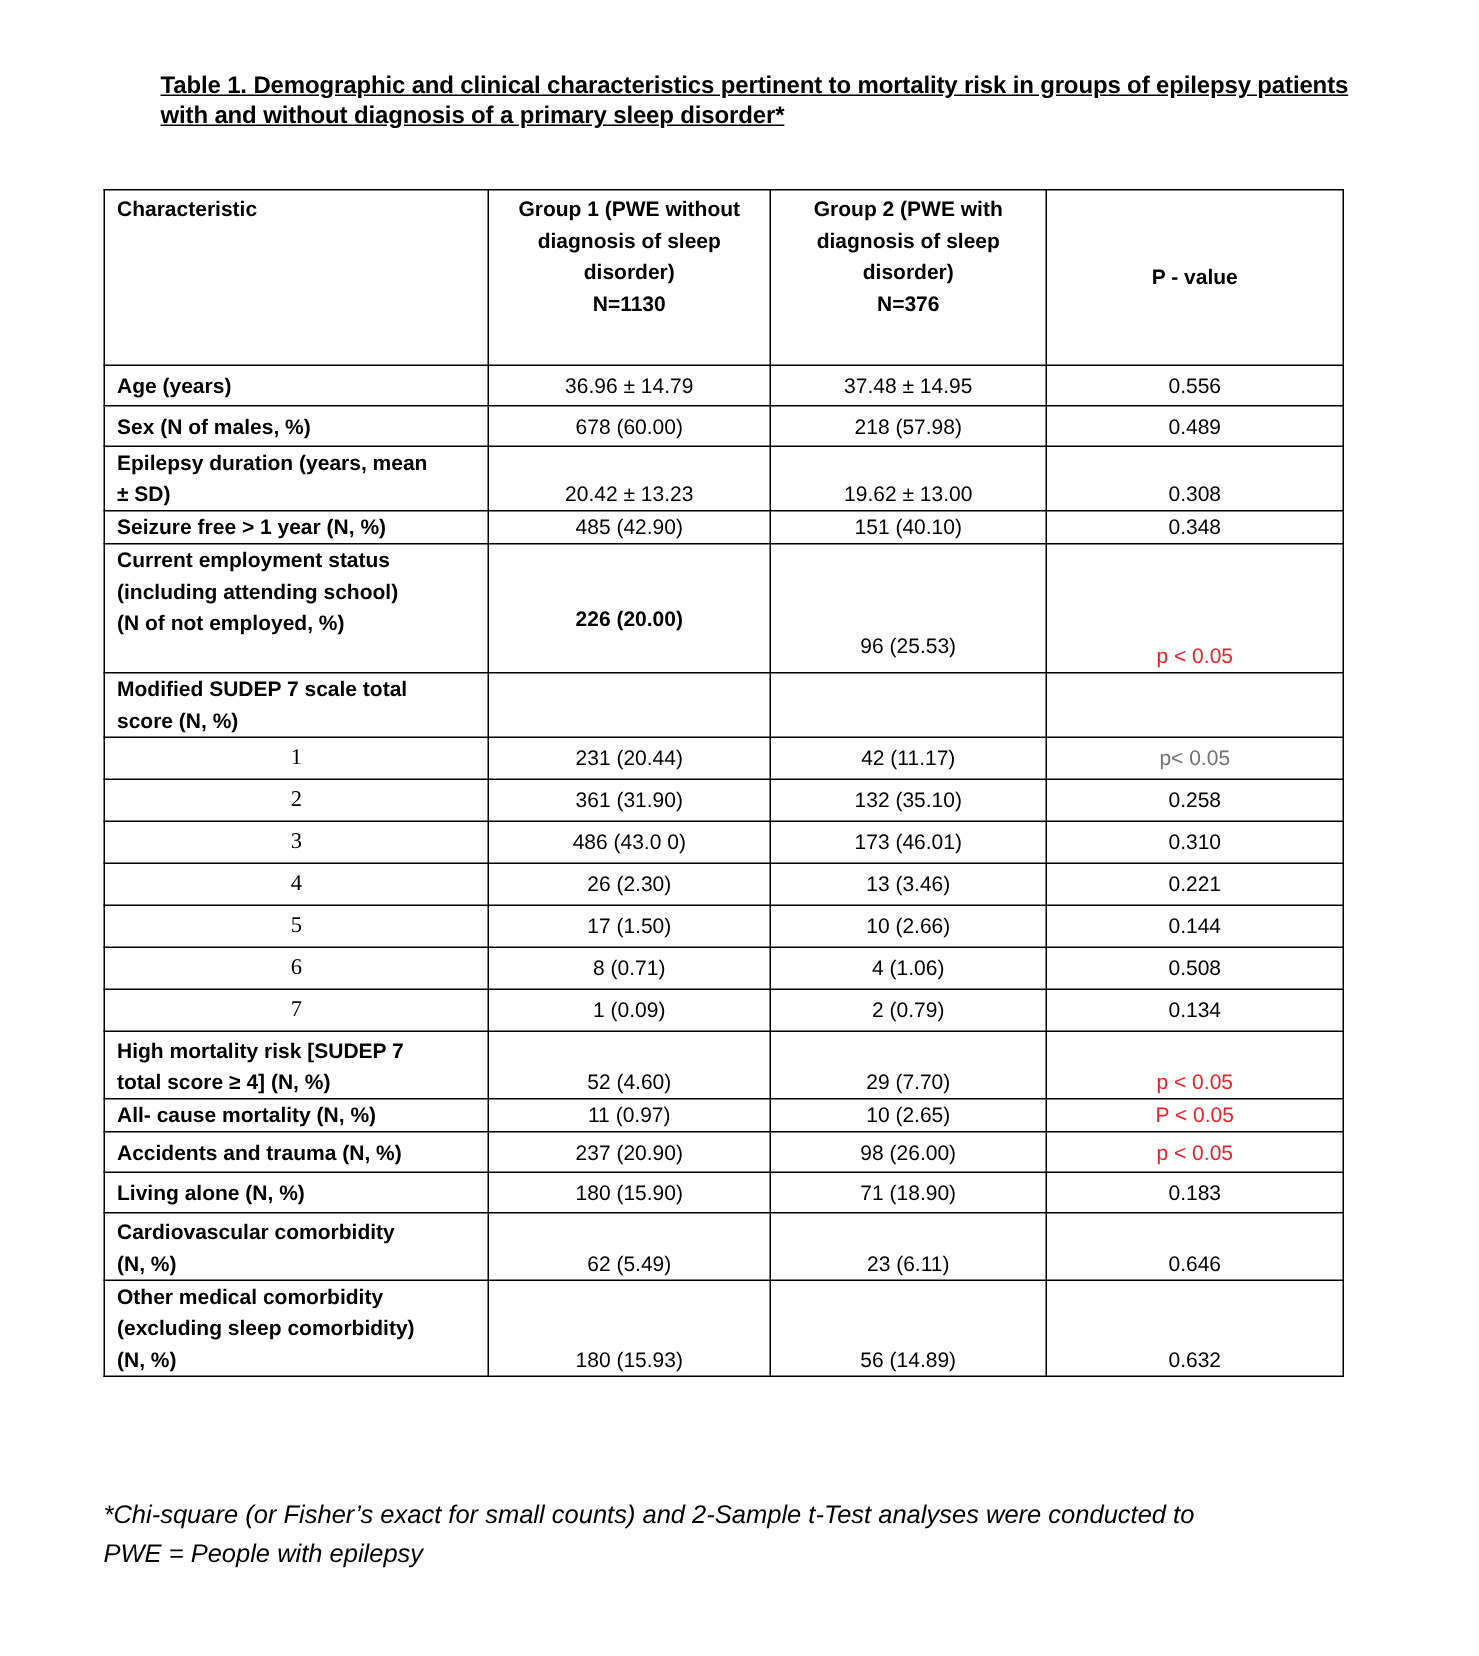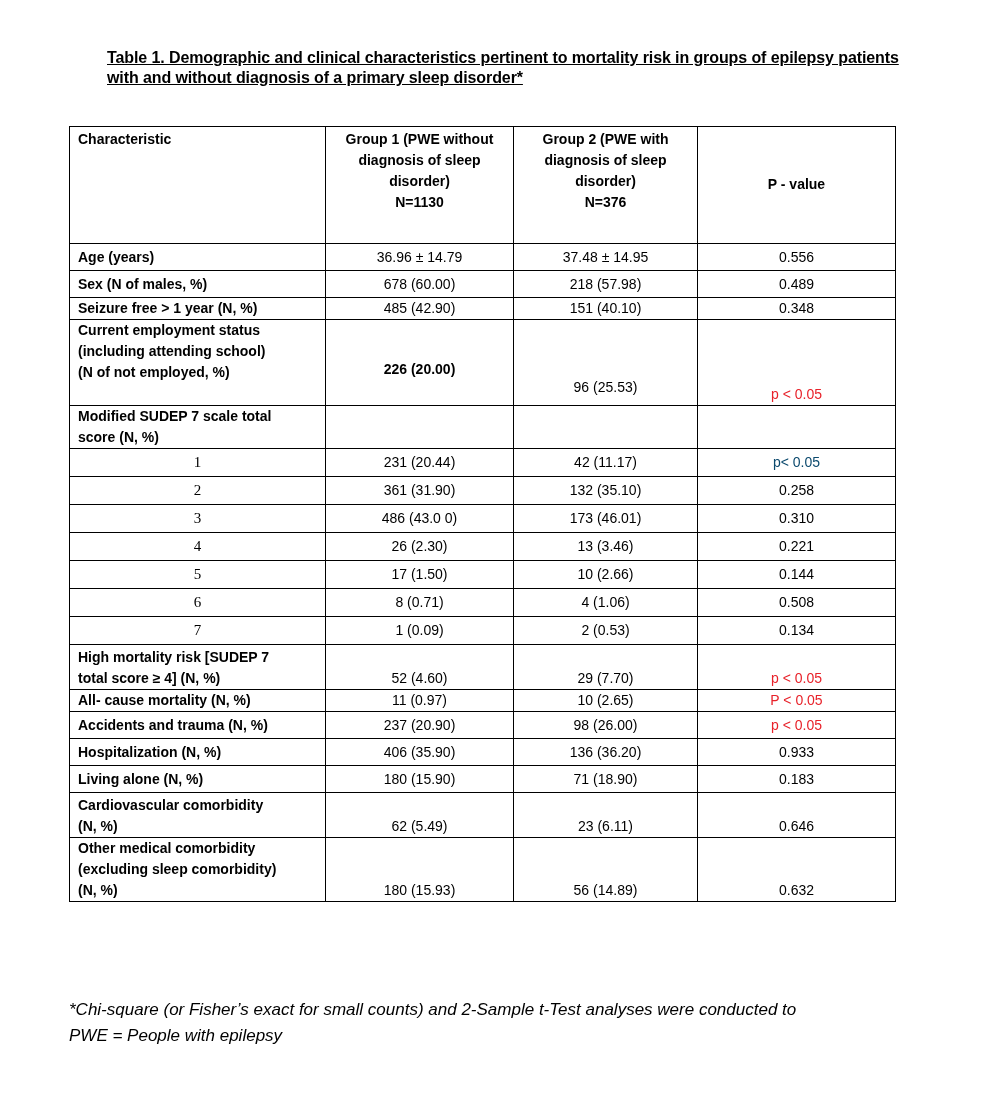--- a/index.html
+++ b/index.html
@@ -60,20 +60,29 @@
       <td class="val">37.48 ± 14.95</td>
       <td class="val">0.556</td>
     </tr>
     <tr class="h27">
       <td class="lab">Sex (N of males, %)</td>
       <td class="val">678 (60.00)</td>
       <td class="val">218 (57.98)</td>
       <td class="val">0.489</td>
     </tr>
     <tr>
+      <td class="lab">
+        <div>Epilepsy duration (years, mean</div>
+        <div>± SD)</div>
+      </td>
+      <td class="val">20.42 ± 13.23</td>
+      <td class="val">19.62 ± 13.00</td>
+      <td class="val">0.308</td>
+    </tr>
+    <tr>
       <td class="lab">Seizure free &gt; 1 year (N, %)</td>
       <td class="val">485 (42.90)</td>
       <td class="val">151 (40.10)</td>
       <td class="val">0.348</td>
     </tr>
     <tr>
       <td class="lab" style="vertical-align:top;">
         <div>Current employment status</div>
         <div>(including attending school)</div>
         <div>(N of not employed, %)</div>
@@ -90,21 +99,21 @@
       </td>
       <td class="val"></td>
       <td class="val"></td>
       <td class="val"></td>
     </tr>
 
     <tr class="h28">
       <td class="score">1</td>
       <td class="val">231 (20.44)</td>
       <td class="val">42 (11.17)</td>
-      <td class="sig" style="color: #0c4a6e;">p&lt; 0.05</td>
+      <td class="sig" style="color: #737373;">p&lt; 0.05</td>
     </tr>
     <tr class="h28">
       <td class="score">2</td>
       <td class="val">361 (31.90)</td>
       <td class="val">132 (35.10)</td>
       <td class="val">0.258</td>
     </tr>
     <tr class="h28">
       <td class="score">3</td>
       <td class="val">486 (43.0 0)</td>
@@ -125,21 +134,21 @@
     </tr>
     <tr class="h28">
       <td class="score">6</td>
       <td class="val">8 (0.71)</td>
       <td class="val">4 (1.06)</td>
       <td class="val">0.508</td>
     </tr>
     <tr class="h28">
       <td class="score">7</td>
       <td class="val">1 (0.09)</td>
-      <td class="val">2 (0.53)</td>
+      <td class="val">2 (0.79)</td>
       <td class="val">0.134</td>
     </tr>
 
     <tr>
       <td class="lab" style="padding-top:2px;">
         <div>High mortality risk [SUDEP 7</div>
         <div>total score ≥ 4] (N, %)</div>
       </td>
       <td class="val">52 (4.60)</td>
       <td class="val">29 (7.70)</td>
@@ -151,26 +160,20 @@
       <td class="val">10 (2.65)</td>
       <td class="sig" style="color: rgb(232, 34, 42);">P &lt; 0.05</td>
     </tr>
     <tr class="h27">
       <td class="lab">Accidents and trauma (N, %)</td>
       <td class="val">237 (20.90)</td>
       <td class="val">98 (26.00)</td>
       <td class="sig" style="color: rgb(232, 34, 42);">p &lt; 0.05</td>
     </tr>
     <tr class="h27">
-      <td class="lab">Hospitalization (N, %)</td>
-      <td class="val">406 (35.90)</td>
-      <td class="val">136 (36.20)</td>
-      <td class="val">0.933</td>
-    </tr>
-    <tr class="h27">
       <td class="lab">Living alone (N, %)</td>
       <td class="val">180 (15.90)</td>
       <td class="val">71 (18.90)</td>
       <td class="val">0.183</td>
     </tr>
     <tr>
       <td class="lab" style="padding-top:2px;">
         <div>Cardiovascular comorbidity</div>
         <div>(N, %)</div>
       </td>

